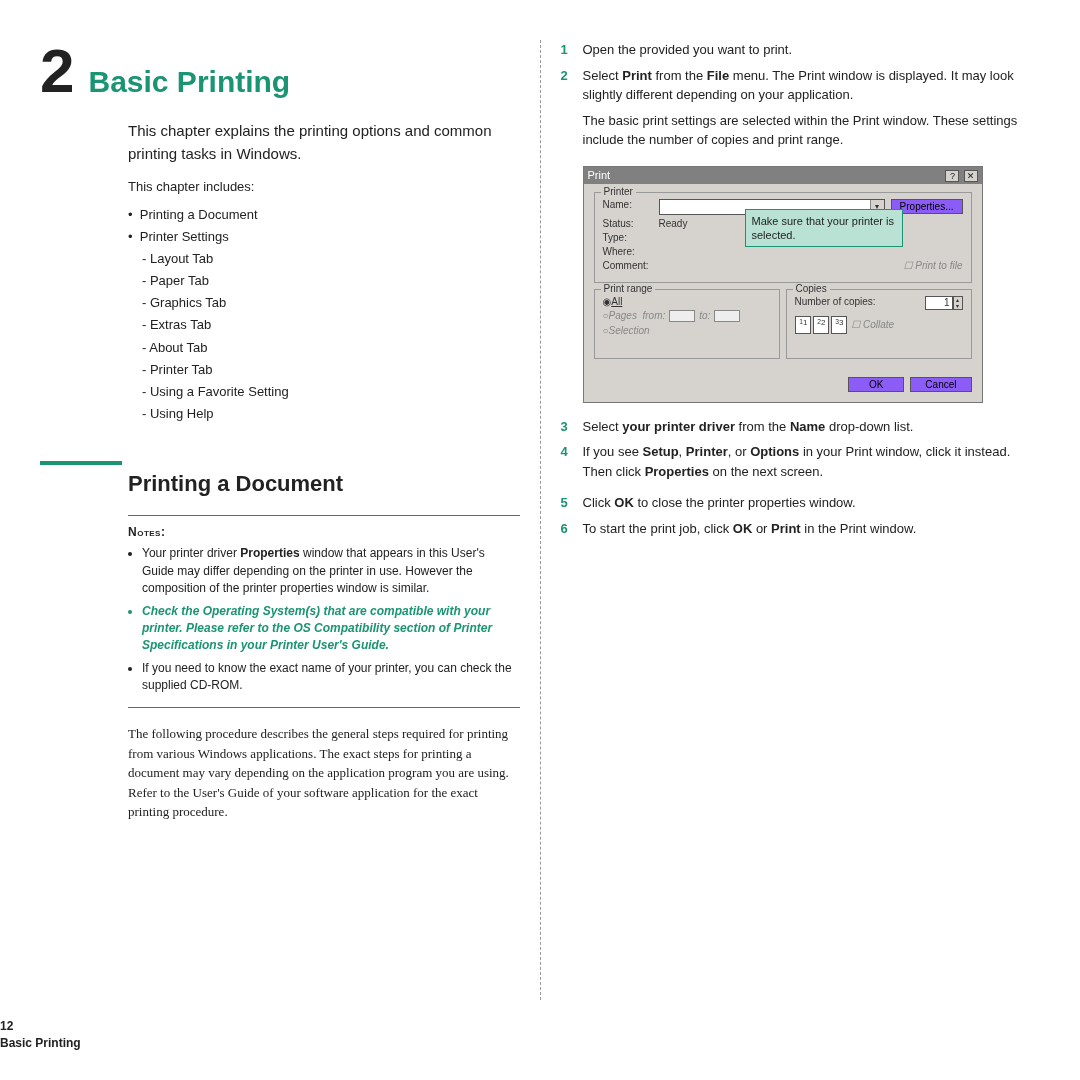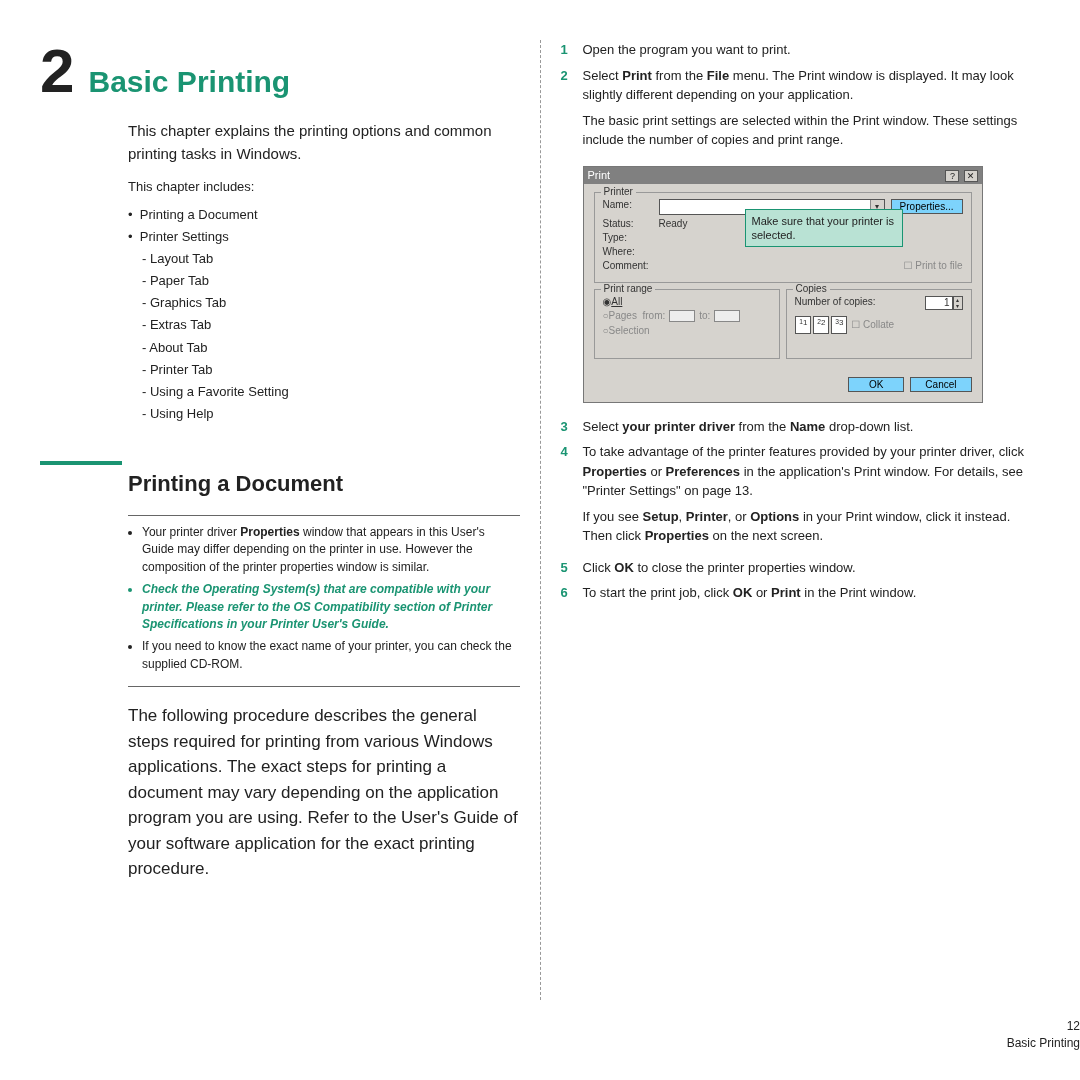--- a/index.html
+++ b/index.html
@@ -67,21 +67,21 @@
   }
   .notes-heading {
     font-weight: bold;
     font-variant: small-caps;
     letter-spacing: 0.5px;
     margin-bottom: 4px;
   }
   .notes-box ul { list-style: disc; margin-left: 14px; }
   .notes-box li { margin-bottom: 5px; }
   .italic-green { color: #1a9472; font-style: italic; font-weight: bold; }
-  .para { font-size: 17px; line-height: 1.5; margin-bottom: 10px; }
+  .para { font-size: 13px; line-height: 1.5; margin-bottom: 10px; font-family: Liberation Serif, serif; }
   .step-list { list-style: none; font-size: 13px; line-height: 1.5; }
   .step-list li { display: flex; margin-bottom: 6px; }
   .step-num { color: #1a9472; font-weight: bold; width: 22px; flex-shrink: 0; }
   .step-body { flex: 1; }
   .step-body p { margin-bottom: 6px; }
   
   .print-dialog {
     margin: 10px 0 14px 22px;
     width: 400px;
     border: 1px solid #777;
@@ -137,21 +137,21 @@
   .dd-arrow {
     width: 14px;
     background: #d6d3ce;
     border-left: 1px solid #888;
     text-align: center;
     font-size: 8px;
     line-height: 14px;
   }
   .btn {
     border: 1px solid #555;
-    background: #7dd3fc;
+    background: #8b5cf6;
     padding: 1px 8px;
     font-size: 10px;
   }
   .callout {
     position: absolute;
     top: 16px; left: 150px;
     width: 158px;
     background: #b9e2d4;
     border: 1px solid #1a9472;
     padding: 4px 6px;
@@ -168,29 +168,30 @@
   .copies-icons { display: flex; gap: 2px; align-items: center; margin-top: 6px; }
   .copies-icons .pg {
     width: 16px; height: 18px;
     border: 1px solid #555;
     background: #fff;
     font-size: 8px;
     display: flex; align-items: flex-start; justify-content: flex-end;
     padding: 1px 2px 0 0;
     position: relative;
   }
-  .dim { color: #888; }
+  .dim { color: #888; font-style: italic; }
   .dlg-footer { display: flex; justify-content: flex-end; gap: 6px; padding: 4px 10px 10px 0; }
   .page-footer {
     position: absolute;
     bottom: 28px;
     width: 100%;
-    text-align: right;
+    text-align: left;
     font-size: 12px;
     line-height: 1.4;
+    font-weight: bold;
   }
 </style>
 </head>
 <body>
 
 <div class="page">
 
   <div class="col col-left">
     <div class="chapter-header">
       <div class="chapter-num">2</div>
@@ -211,38 +212,39 @@
         <li class="sub">- <span>Using a Favorite Setting</span></li>
         <li class="sub">- <span>Using Help</span></li>
       </ul>
     </div>
 
     <div class="section-rule"></div>
     <div class="indent">
       <h2 class="section-title">Printing a Document</h2>
 
       <div class="notes-box">
+        <div class="notes-heading">Notes:</div>
         <ul>
           <li><span>Your printer driver </span><b>Properties</b><span> window that appears in this User's Guide may differ depending on the printer in use. However the composition of the printer properties window is similar.</span></li>
           <li class="italic-green">Check the Operating System(s) that are compatible with your printer. Please refer to the OS Compatibility section of Printer Specifications in your Printer User's Guide.</li>
           <li>If you need to know the exact name of your printer, you can check the supplied CD-ROM.</li>
         </ul>
       </div>
 
       <p class="para">The following procedure describes the general steps required for printing from various Windows applications. The exact steps for printing a document may vary depending on the application program you are using. Refer to the User's Guide of your software application for the exact printing procedure.</p>
     </div>
   </div>
 
   <div class="divider"></div>
 
   <div class="col col-right">
     <ul class="step-list">
       <li>
         <span class="step-num">1</span>
-        <div class="step-body">Open the program you want to print.</div>
+        <div class="step-body">Open the provided you want to print.</div>
       </li>
       <li>
         <span class="step-num">2</span>
         <div class="step-body">
           <p><span>Select </span><b>Print</b><span> from the </span><b>File</b><span> menu. The Print window is displayed. It may look slightly different depending on your application.</span></p>
           <p>The basic print settings are selected within the Print window. These settings include the number of copies and print range.</p>
         </div>
       </li>
     </ul>
 
@@ -328,21 +330,20 @@
     </div>
 
     <ul class="step-list">
       <li>
         <span class="step-num">3</span>
         <div class="step-body"><span>Select </span><b>your printer driver</b><span> from the </span><b>Name</b><span> drop-down list.</span></div>
       </li>
       <li>
         <span class="step-num">4</span>
         <div class="step-body">
-          <p><span>To take advantage of the printer features provided by your printer driver, click </span><b>Properties</b><span> or </span><b>Preferences</b><span> in the application's Print window. For details, see "Printer Settings" on page 13.</span></p>
           <p><span>If you see </span><b>Setup</b><span>, </span><b>Printer</b><span>, or </span><b>Options</b><span> in your Print window, click it instead. Then click </span><b>Properties</b><span> on the next screen.</span></p>
         </div>
       </li>
       <li>
         <span class="step-num">5</span>
         <div class="step-body"><span>Click </span><b>OK</b><span> to close the printer properties window.</span></div>
       </li>
       <li>
         <span class="step-num">6</span>
         <div class="step-body"><span>To start the print job, click </span><b>OK</b><span> or </span><b>Print</b><span> in the Print window.</span></div>

